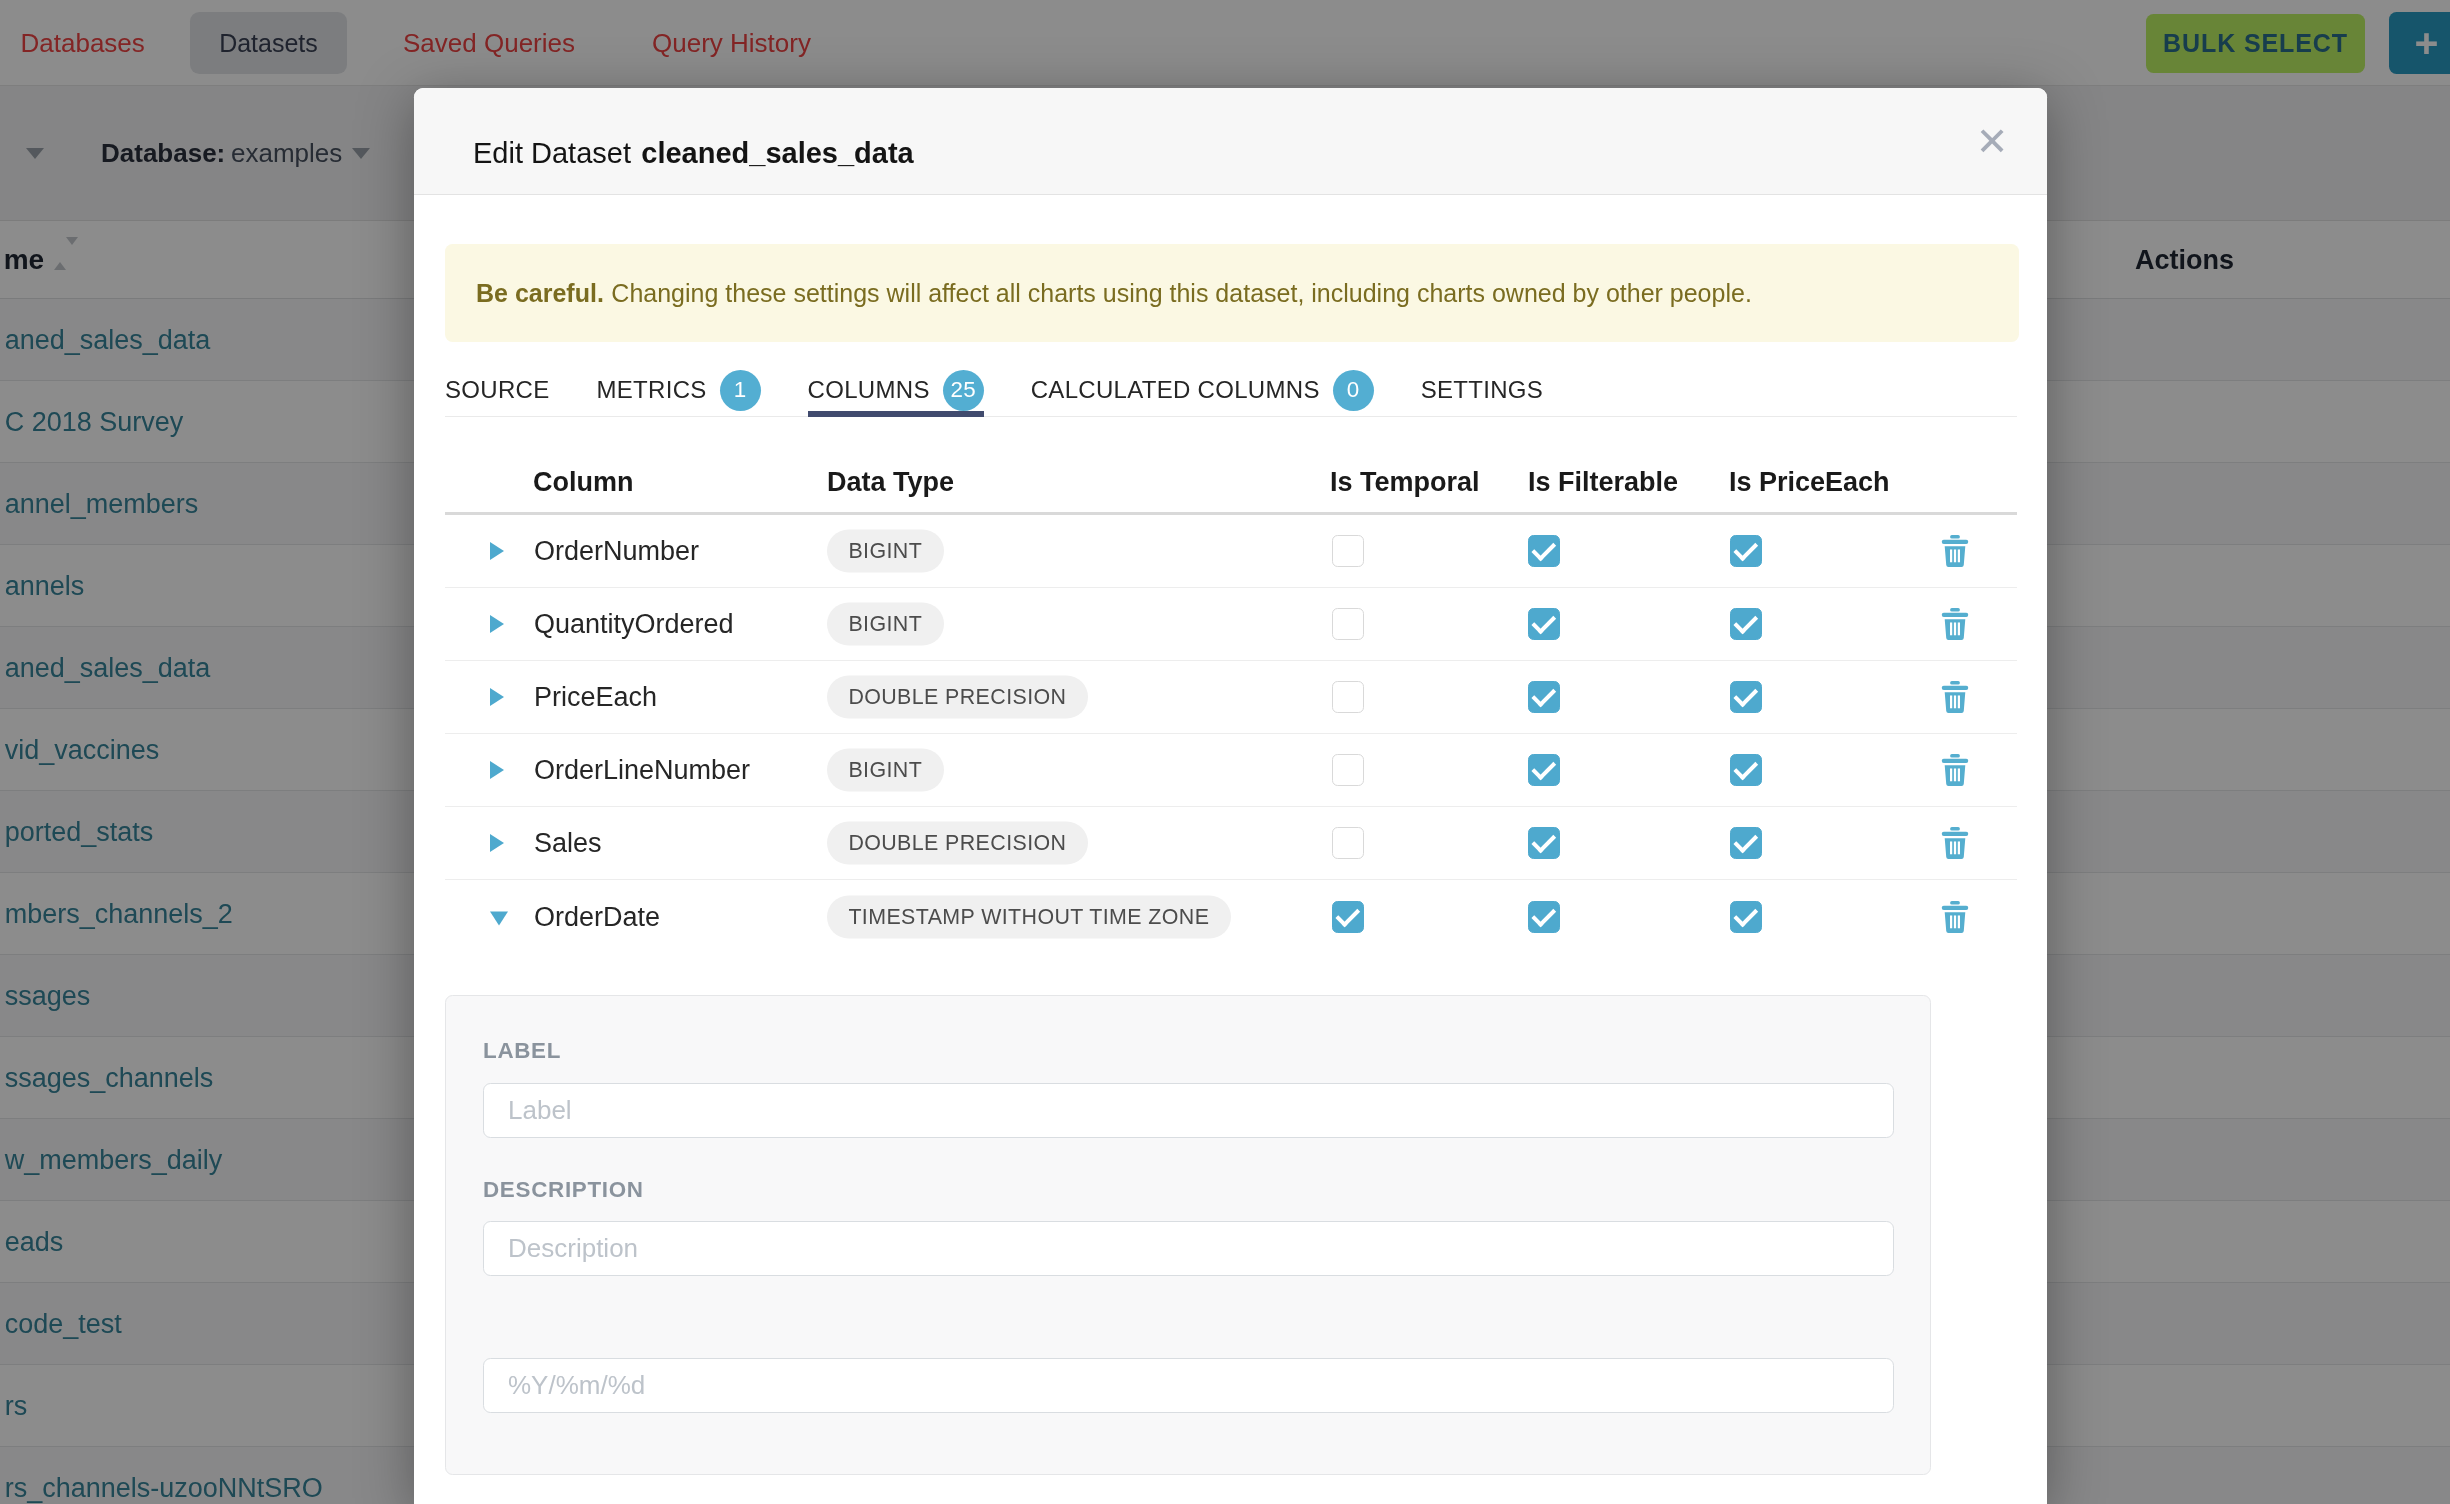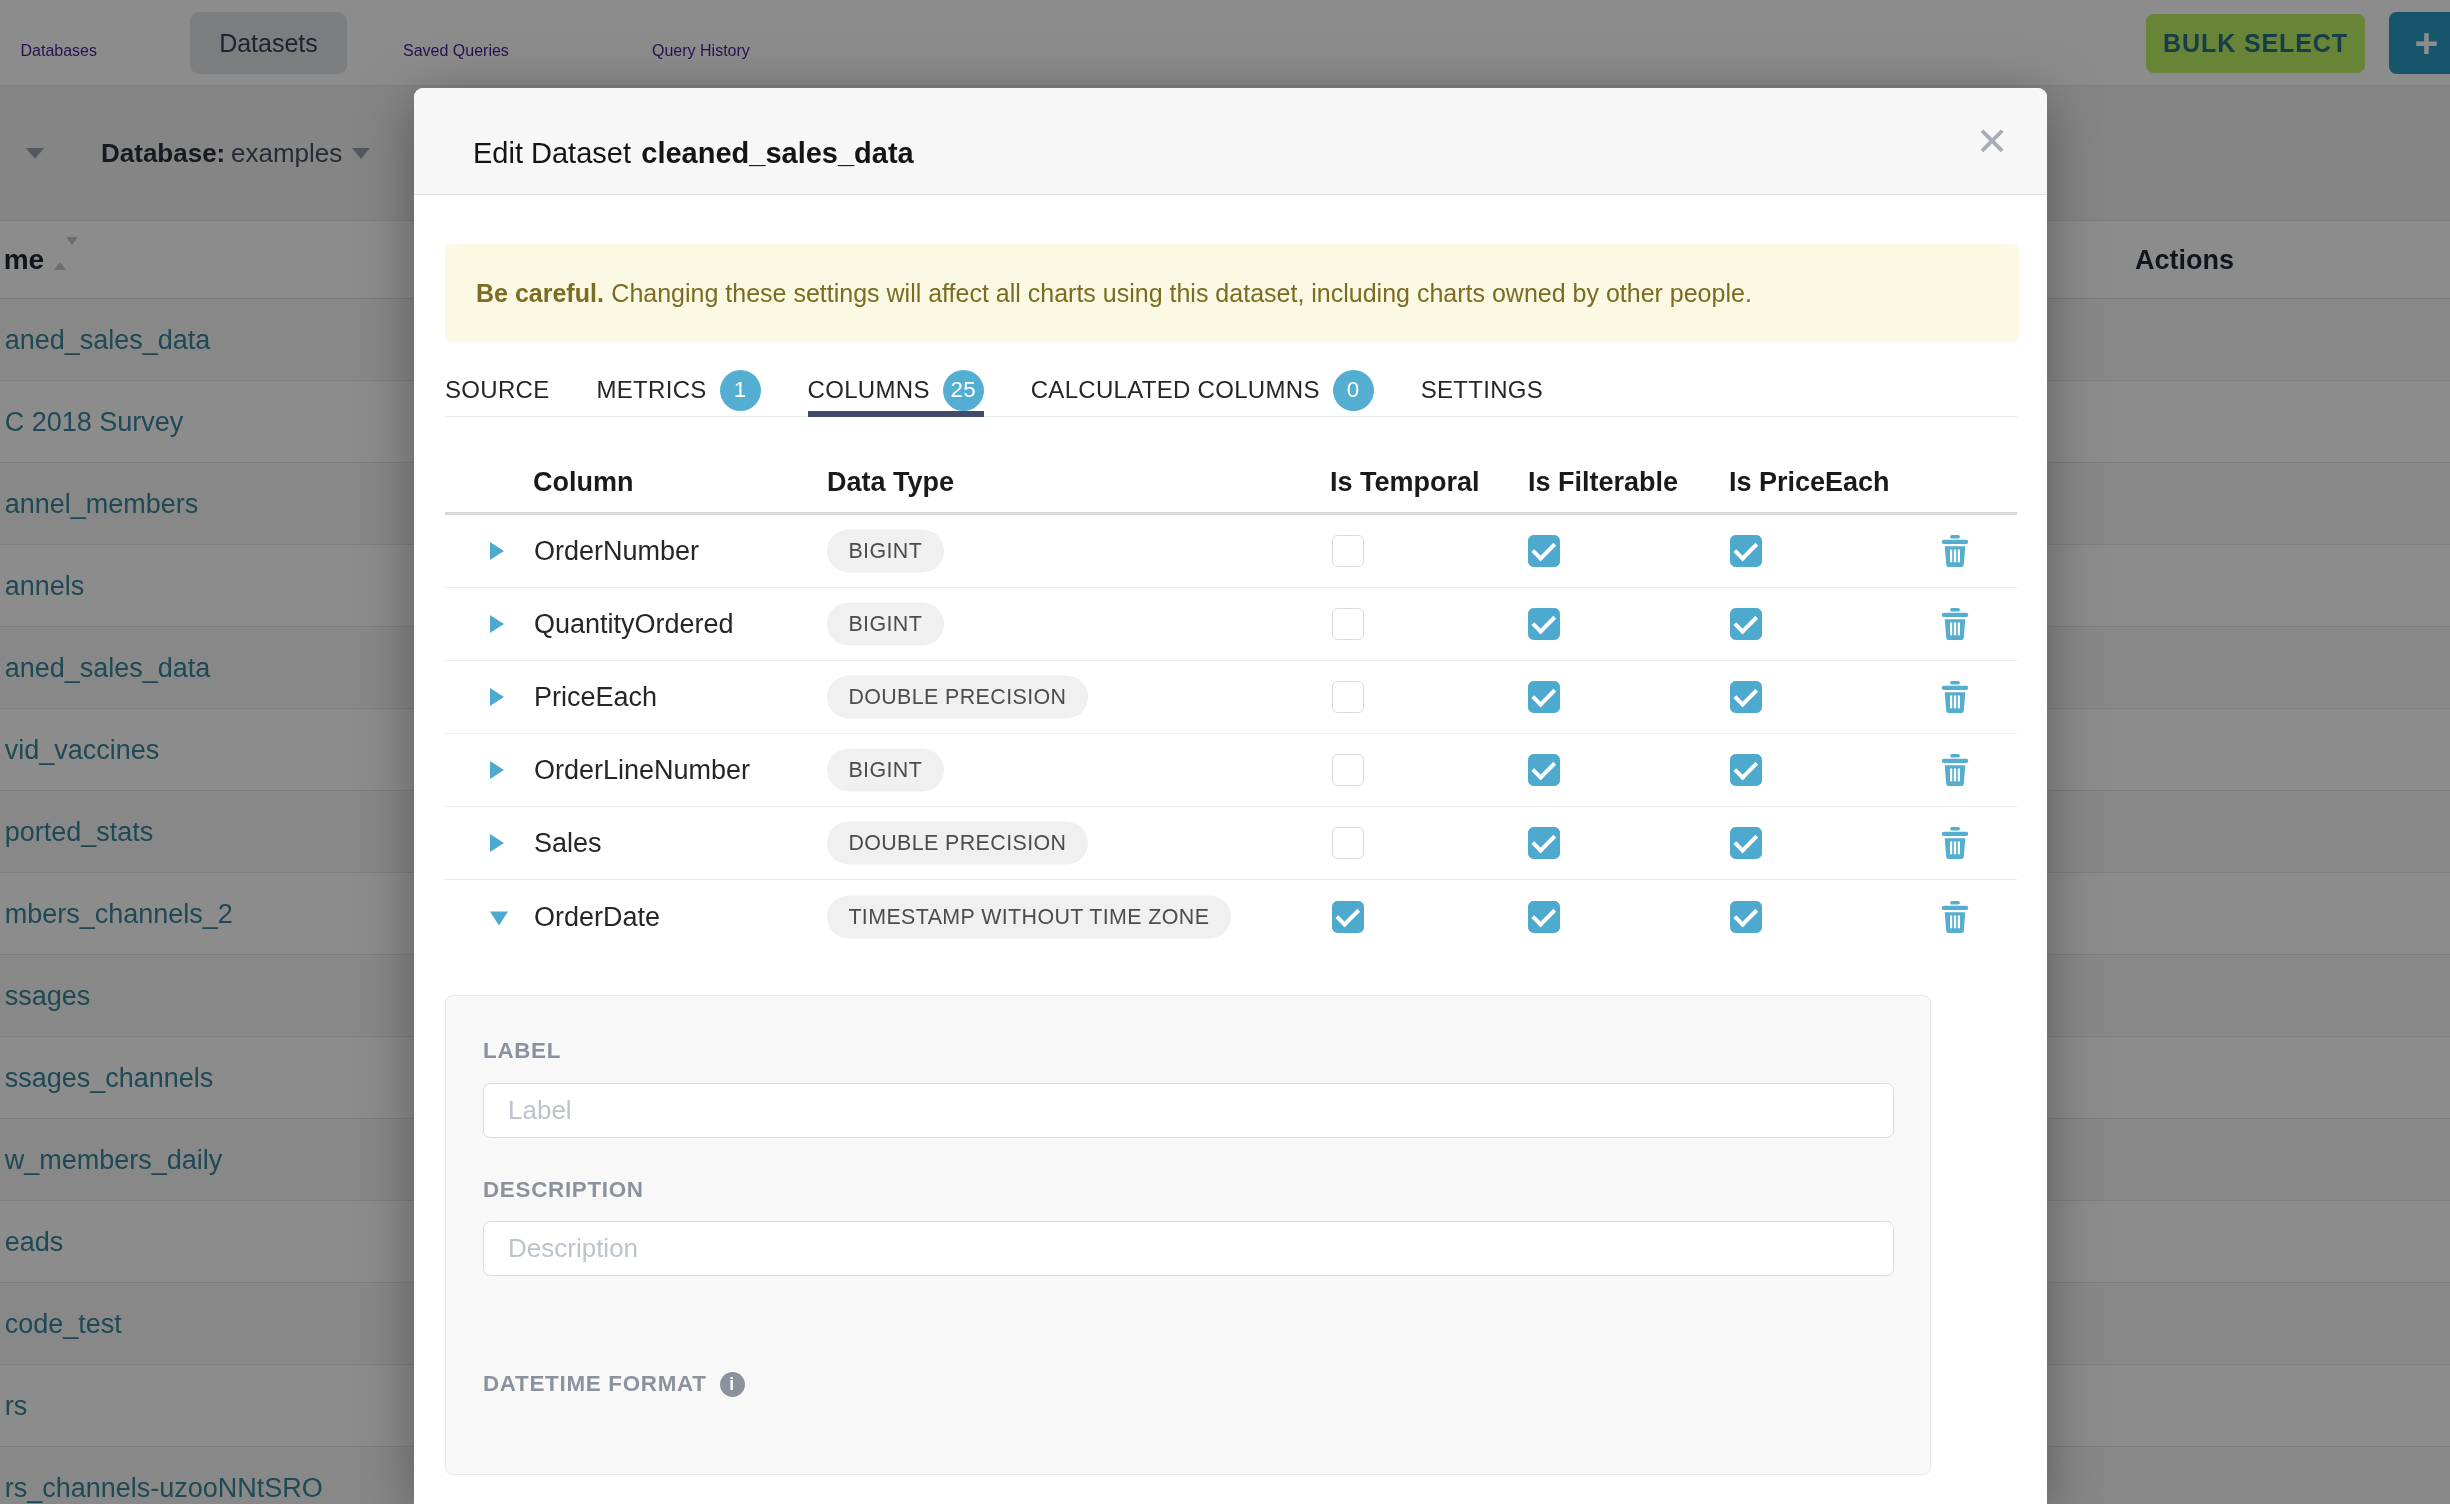--- a/index.html
+++ b/index.html
@@ -3,21 +3,21 @@
 <meta charset="utf-8">
 <style>
   * { margin:0; padding:0; box-sizing:border-box; }
   html,body { width:2450px; height:1505px; }
   body { font-family:"Liberation Sans","DejaVu Sans",sans-serif; }
   .screen { position:relative; width:2450px; height:1505px; overflow:hidden; background:#fff; }
 
   
   .backdrop { position:absolute; inset:0; z-index:1; }
   .nav { position:absolute; top:0; left:0; right:0; height:86px; background:#fff; border-bottom:0.9px solid #E6E6E6; }
-  .nav-item { position:absolute; top:0; height:86px; line-height:86px; font-size:16px; color:#4c1d95; font-weight:500;margin-top:8px; }
+  .nav-item { position:absolute; top:0; height:86px; line-height:86px; font-size:26px; color:#ef4444; font-weight:500; }
   .nav-databases { left:20.5px; }
   .nav-pill { position:absolute; left:190px; top:12px; width:157px; height:62px; background:#E2E4E8; border-radius:9.3px; display:flex; align-items:center; justify-content:center; font-size:25px; color:#3A4154; font-weight:500; }
   .nav-saved { left:403px; }
   .nav-history { left:652px; }
   .btn-bulk { position:absolute; left:2146px; top:14px; width:219px; height:59px; background:#bef264; border-radius:7.5px; display:flex; align-items:center; justify-content:center; font-size:25px; font-weight:700; letter-spacing:0.9px; color:#2B6F8C; }
   .btn-add { position:absolute; left:2389px; top:12px; width:75px; height:62px; background:#289CC4; border-radius:7.5px; display:flex; align-items:center; justify-content:center; font-size:41px; font-weight:700; color:#fff; }
 
   .filterbar { position:absolute; top:86px; left:0; right:0; height:135px; background:#F2F3F4; border-bottom:0.9px solid #E2E2E2; }
   .caret-down { width:0; height:0; border-left:9.3px solid transparent; border-right:9.3px solid transparent; border-top:11.2px solid #9AA1A9; position:absolute; }
   .fb-caret-left { left:26px; top:62px; }
@@ -317,16 +317,17 @@
 
     <div class="detail-panel">
       <div class="panel-heading h-label">LABEL</div>
       <input class="panel-input i-label" placeholder="Label" style="">
       <div class="panel-heading h-desc">DESCRIPTION</div>
       <input class="panel-input i-desc" placeholder="Description" style="">
       <div class="panel-heading h-datetime">
         <span>DATETIME FORMAT</span>
         <span class="info-icon">i</span>
       </div>
+      <input class="panel-input i-datetime" placeholder="%Y/%m/%d" style="">
     </div>
   </div>
 </div>
 
 
 </body></html>

